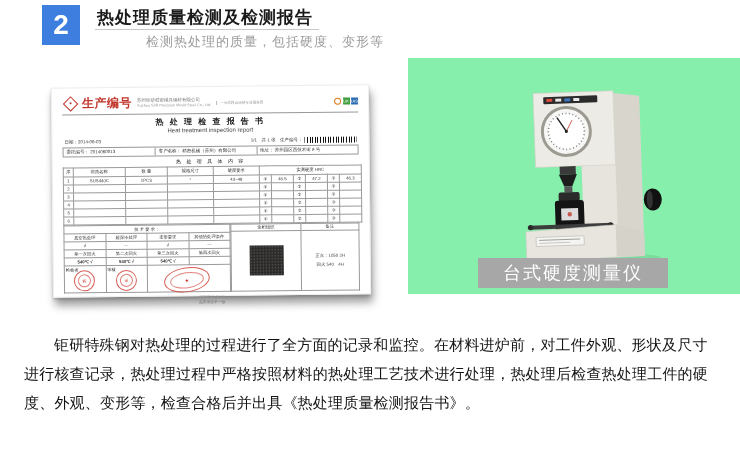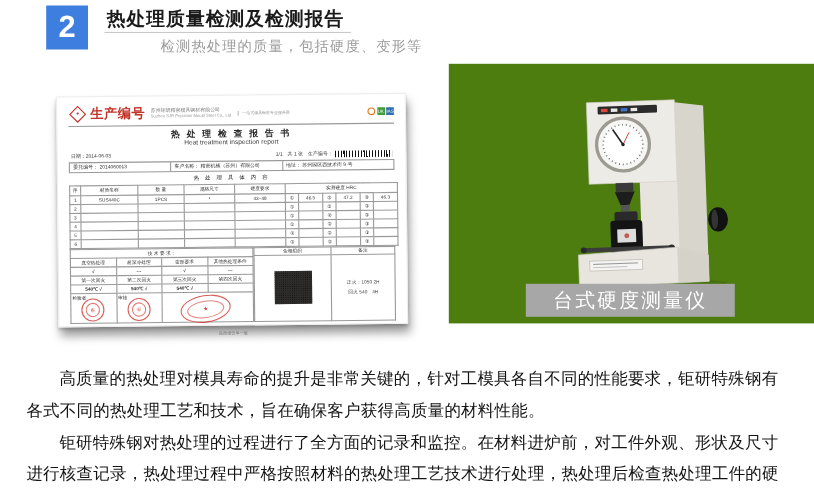--- a/index.html
+++ b/index.html
@@ -63,21 +63,21 @@
       font-style:normal;color:rgba(200,50,40,.95);font-size:5px;display:flex;align-items:center;justify-content:center;}
   .speckle{width:34px;height:30px;margin:2px auto;background:#2e2c2a;
       background-image:radial-gradient(#6a6a6a 12%,transparent 13%),radial-gradient(#0c0c0c 14%,transparent 15%);
       background-size:3px 3px,2px 2px;background-position:0 0,1px 1px;}
   .remark-lines{font-size:4.4px;color:#444;line-height:2.2;}
   .rpt-footer{text-align:center;margin-top:3px;line-height:1.4;color:#999;}
   .rpt-footer .f1{font-size:3.6px;}
   .rpt-footer .f2{font-size:3.8px;color:#777;}
 
   
-  .photo-panel{position:absolute;left:408px;top:58px;width:332px;height:236px;background:#4d7c0f;}
+  .photo-panel{position:absolute;left:408px;top:58px;width:332px;height:236px;background:#86efac;}
   .photo-caption{position:absolute;left:70px;top:200px;width:190px;height:30px;background:#a7a7a7;
       color:#fff;font-size:18px;display:flex;align-items:center;justify-content:center;letter-spacing:2px;}
 
   
   .body-text{position:absolute;left:24px;top:331px;width:694px;font-size:15px;line-height:1.92;color:#141414;}
   .body-text p{margin:0;text-indent:2em;letter-spacing:0.2px;}
 </style>
 </head>
 <body>
 
@@ -354,15 +354,14 @@
       <line x1="129" y1="184" x2="160" y2="184" stroke="#aaa" stroke-width="0.6"></line>
 
       <ellipse cx="244" cy="144" rx="9" ry="11" fill="#111"></ellipse>
       <ellipse cx="241" cy="144" rx="3" ry="9" fill="#333"></ellipse>
     </g>
   </svg>
   <div class="photo-caption">台式硬度测量仪</div>
 </div>
 
 <div class="body-text">
-  <p>高质量的热处理对模具寿命的提升是非常关键的，针对工模具各自不同的性能要求，钜研特殊钢有各式不同的热处理工艺和技术，旨在确保客户获得高质量的材料性能。</p>
   <p>钜研特殊钢对热处理的过程进行了全方面的记录和监控。在材料进炉前，对工件外观、形状及尺寸进行核查记录，热处理过程中严格按照材料的热处理工艺技术进行处理，热处理后检查热处理工件的硬度、外观、变形等，检查合格后并出具《热处理质量检测报告书》。</p>
 </div>
 
 </body></html>

